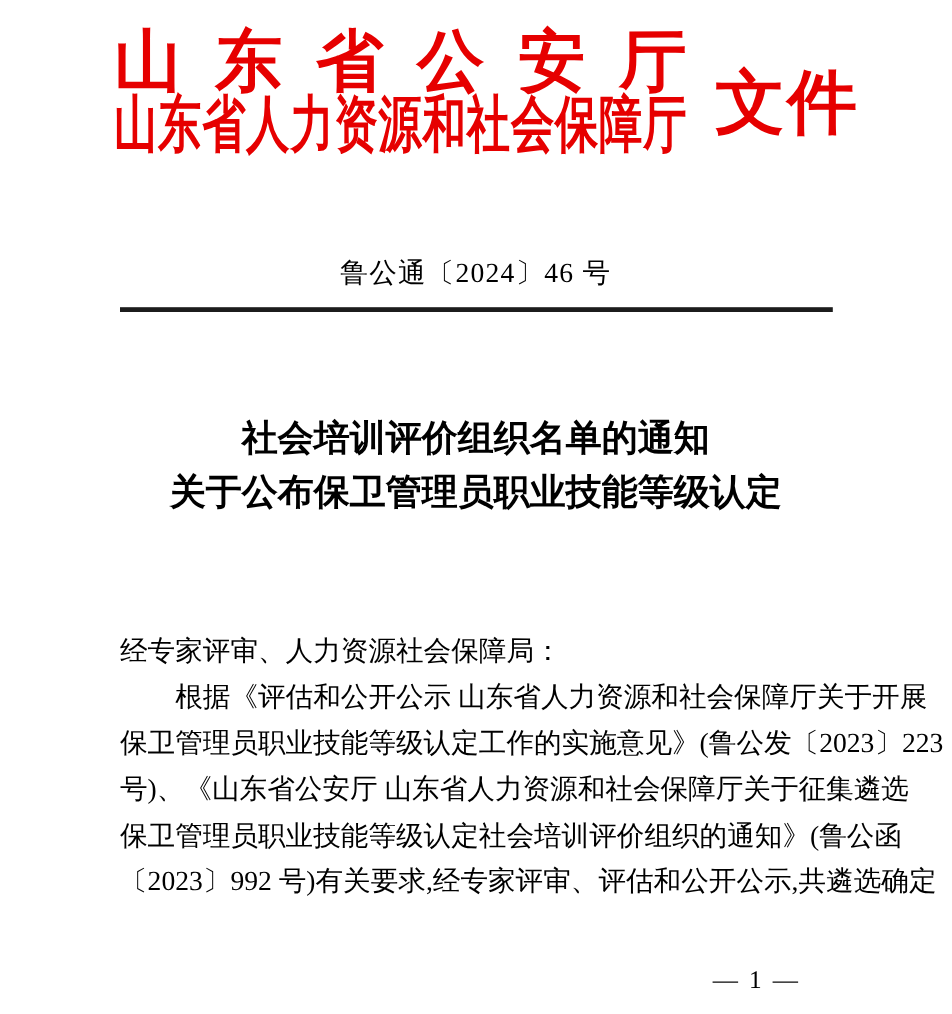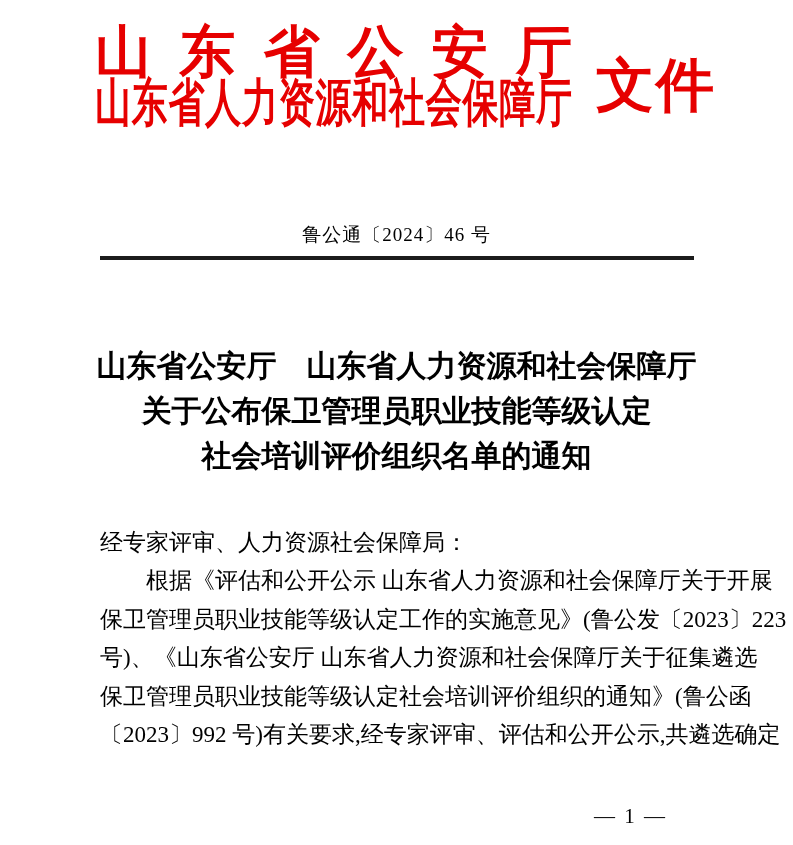--- a/index.html
+++ b/index.html
@@ -53,24 +53,24 @@
     font-size: 58px;
     line-height: 100px;
     letter-spacing: 2px;
     white-space: nowrap;
   }
 
   
   .ref-number {
     position: absolute;
     left: 0;
-    top: 222px;
+    top: 212px;
     width: 793px;
     text-align: center;
-    font-size: 19px;
+    font-size: 23px;
     letter-spacing: 1px;
   }
   .red-rule {
     position: absolute;
     left: 100px;
     top: 256px;
     width: 594px;
     height: 4px;
     background: #1c1c1c;
   }
@@ -127,23 +127,22 @@
     <div class="agency-line2">山东省人力资源和社会保障厅</div>
   </div>
 
   <div class="doc-type">文件</div>
 
   <div class="ref-number">鲁公通〔2024〕46 号</div>
 
   <div class="red-rule"></div>
 
   <div class="title">
-    <div class="title-line">山东省公安厅　山东省人力资源和社会保障厅</div>
+    <div class="title-line">社会培训评价组织名单的通知</div>
     <div class="title-line">关于公布保卫管理员职业技能等级认定</div>
-    <div class="title-line">社会培训评价组织名单的通知</div>
   </div>
 
   <div class="body-text">
     <div class="salutation">经专家评审、人力资源社会保障局：</div>
     <div class="b-line indent">根据《评估和公开公示 山东省人力资源和社会保障厅关于开展</div>
     <div class="b-line">保卫管理员职业技能等级认定工作的实施意见》(鲁公发〔2023〕223</div>
     <div class="b-line">号)、《山东省公安厅 山东省人力资源和社会保障厅关于征集遴选</div>
     <div class="b-line">保卫管理员职业技能等级认定社会培训评价组织的通知》(鲁公函</div>
     <div class="b-line">〔2023〕992 号)有关要求,经专家评审、评估和公开公示,共遴选确定</div>
   </div>

